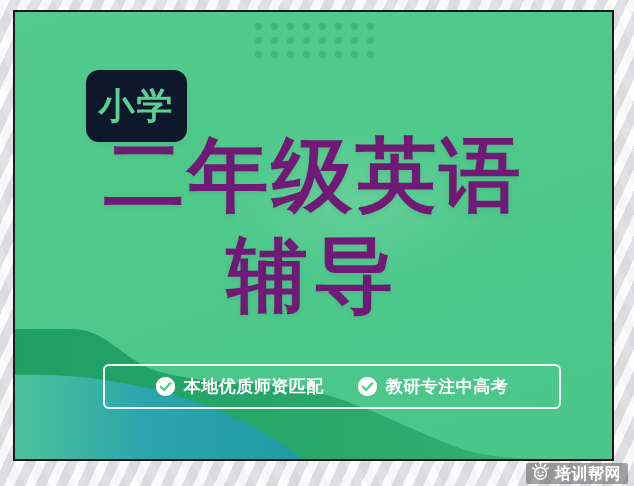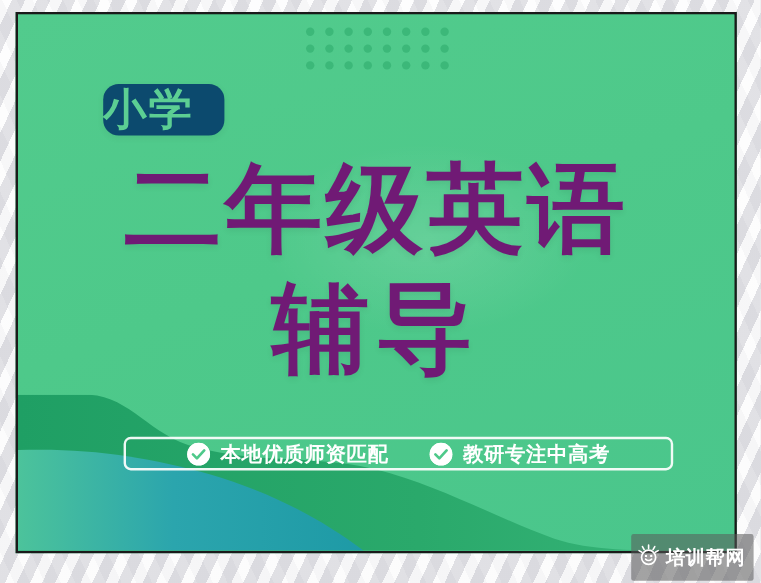--- a/index.html
+++ b/index.html
@@ -75,26 +75,26 @@
     border-radius: 50%;
     background: #3cb879;
   }
 
   
   .badge {
     position: absolute;
     left: 71px;
     top: 58px;
     width: 101px;
-    height: 43px;
-    background: #0c4a6e;
+    height: 72px;
+    background: #0f172a;
     border-radius: 13px;
     display: flex;
     align-items: center;
-    justify-content: flex-start;
+    justify-content: center;
     box-shadow: 0 2px 6px rgba(0,0,0,0.06);
   }
   .badge span {
     color: #5ccf93;
     font-size: 36px;
     font-weight: 700;
     letter-spacing: 2px;
     line-height: 1;
     font-family: "DejaVu Sans", "Liberation Sans", sans-serif;
   }
@@ -123,21 +123,21 @@
     letter-spacing: 6px;
     margin-top: 21px;
   }
 
   
   .features {
     position: absolute;
     left: 88px;
     top: 352px;
     width: 458px;
-    height: 28px;
+    height: 45px;
     box-sizing: border-box;
     border: 2px solid rgba(255,255,255,0.92);
     border-radius: 6px;
     display: flex;
     align-items: center;
     justify-content: center;
     gap: 34px;
   }
   .feature {
     display: flex;
@@ -172,21 +172,21 @@
     bottom: 0;
     height: 130px;
   }
   .waves svg { display: block; width: 100%; height: 100%; }
 
   
   .watermark {
     position: absolute;
     right: 6px;
     bottom: 2px;
-    height: 39px;
+    height: 21px;
     padding: 0 7px 0 5px;
     background: rgba(90,90,90,0.55);
     border-radius: 2px;
     display: flex;
     align-items: center;
     gap: 5px;
   }
   .watermark .wm-text {
     color: #ffffff;
     font-size: 16px;

